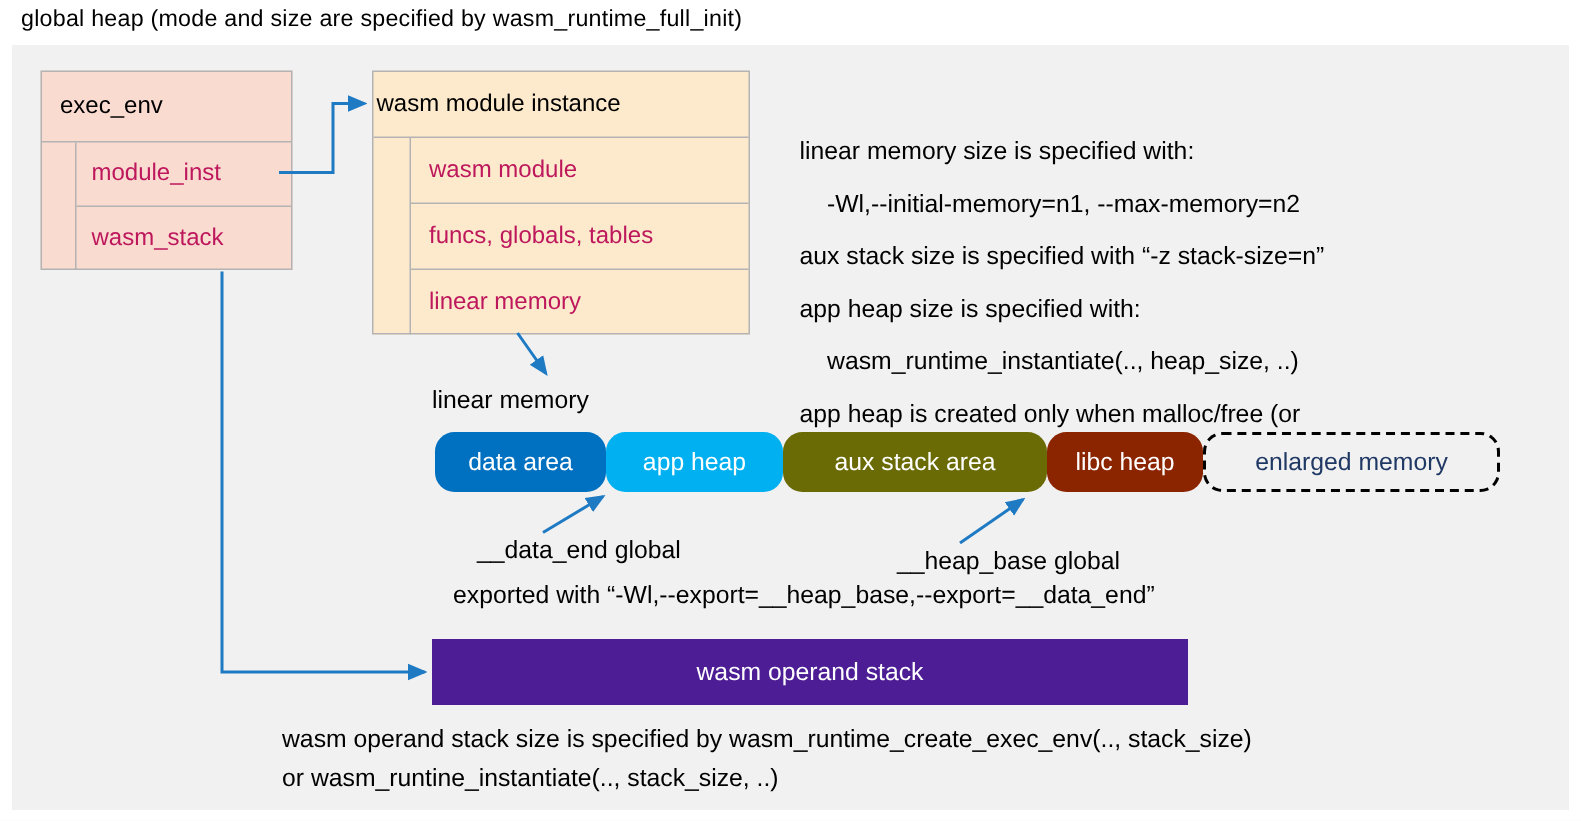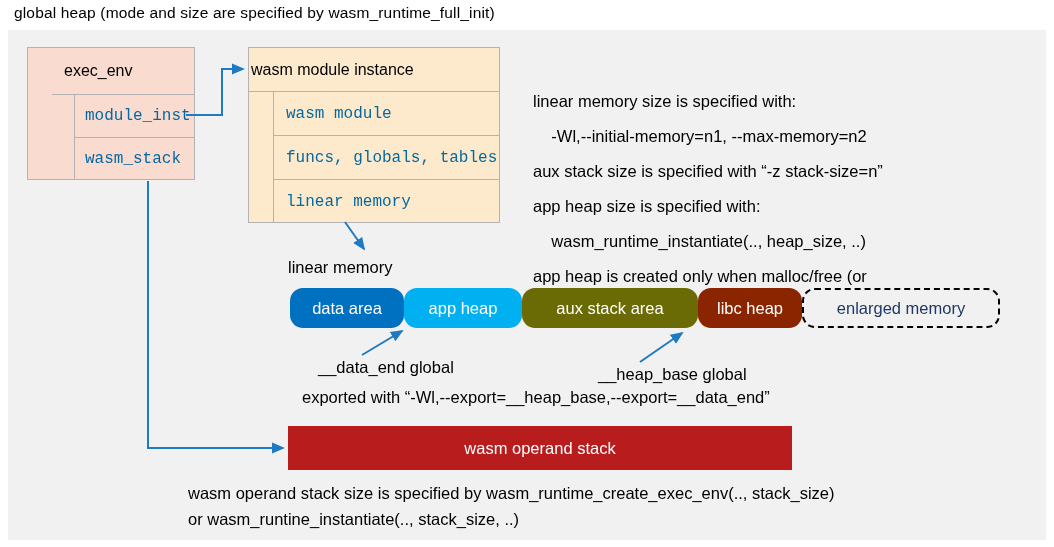--- a/index.html
+++ b/index.html
@@ -41,22 +41,21 @@
   
   .struct-box {
     box-sizing: border-box;
     border: 1px solid #b3b3b3;
   }
   .struct-row {
     box-sizing: border-box;
     display: flex;
     align-items: center;
     font-size: 16px;
-    color: #0369a1;
-    font-family: Liberation Mono, monospace;
+    color: #be185d;
   }
   .struct-header {
     box-sizing: border-box;
     display: flex;
     align-items: center;
     font-size: 16px;
     color: #000;
     border-bottom: 1px solid #b3b3b3;
   }
   .gutter {
@@ -189,21 +188,21 @@
 </style>
 </head>
 <body>
 
 <div id="canvas">
 
   <div class="abs" id="diagram-title">global heap (mode and size are specified by wasm_runtime_full_init)</div>
 
   <div class="abs" id="backdrop-panel" style="background: rgb(241, 241, 241);"></div>
 
-  <div class="abs struct-box" id="exec-env-box" style="background: rgb(250, 219, 208); padding-left: 24px;">
+  <div class="abs struct-box" id="exec-env-box" style="background: rgb(250, 219, 208);">
     <div class="struct-header" id="exec-env-header">
       <span class="cell-label">exec_env</span>
     </div>
     <div id="exec-env-rows">
       <div class="gutter"></div>
       <div class="rows-col">
         <div class="struct-row" id="row-module-inst">
           <span class="cell-label">module_inst</span>
         </div>
         <div class="struct-row" id="row-wasm-stack">
@@ -258,21 +257,21 @@
     </div>
     <div class="mem-seg" id="seg-enlarged-memory" style="color: rgb(31, 56, 100); border-color: rgb(0, 0, 0);">
       <span>enlarged memory</span>
     </div>
   </div>
 
   <div class="abs" id="data-end-label">__data_end global</div>
   <div class="abs" id="heap-base-label">__heap_base global</div>
   <div class="abs" id="export-note">exported with “-Wl,--export=__heap_base,--export=__data_end”</div>
 
-  <div class="abs" id="wasm-operand-stack-box" style="background: #b91c1c;">
+  <div class="abs" id="wasm-operand-stack-box" style="background: #4c1d95;">
     <span>wasm operand stack</span>
   </div>
   <div class="abs" id="operand-stack-note">wasm operand stack size is specified by wasm_runtime_create_exec_env(.., stack_size)
 or wasm_runtine_instantiate(.., stack_size, ..)</div>
 
   <svg class="overlay" viewBox="0 0 1054 547">
     <defs>
       <marker id="ah" viewBox="0 0 10 10" refX="8.5" refY="5" markerWidth="6.5" markerHeight="6.5" orient="auto-start-reverse">
         <path d="M 0 0.8 L 10 5 L 0 9.2 z" fill="#1f7ac4"></path>
       </marker>

